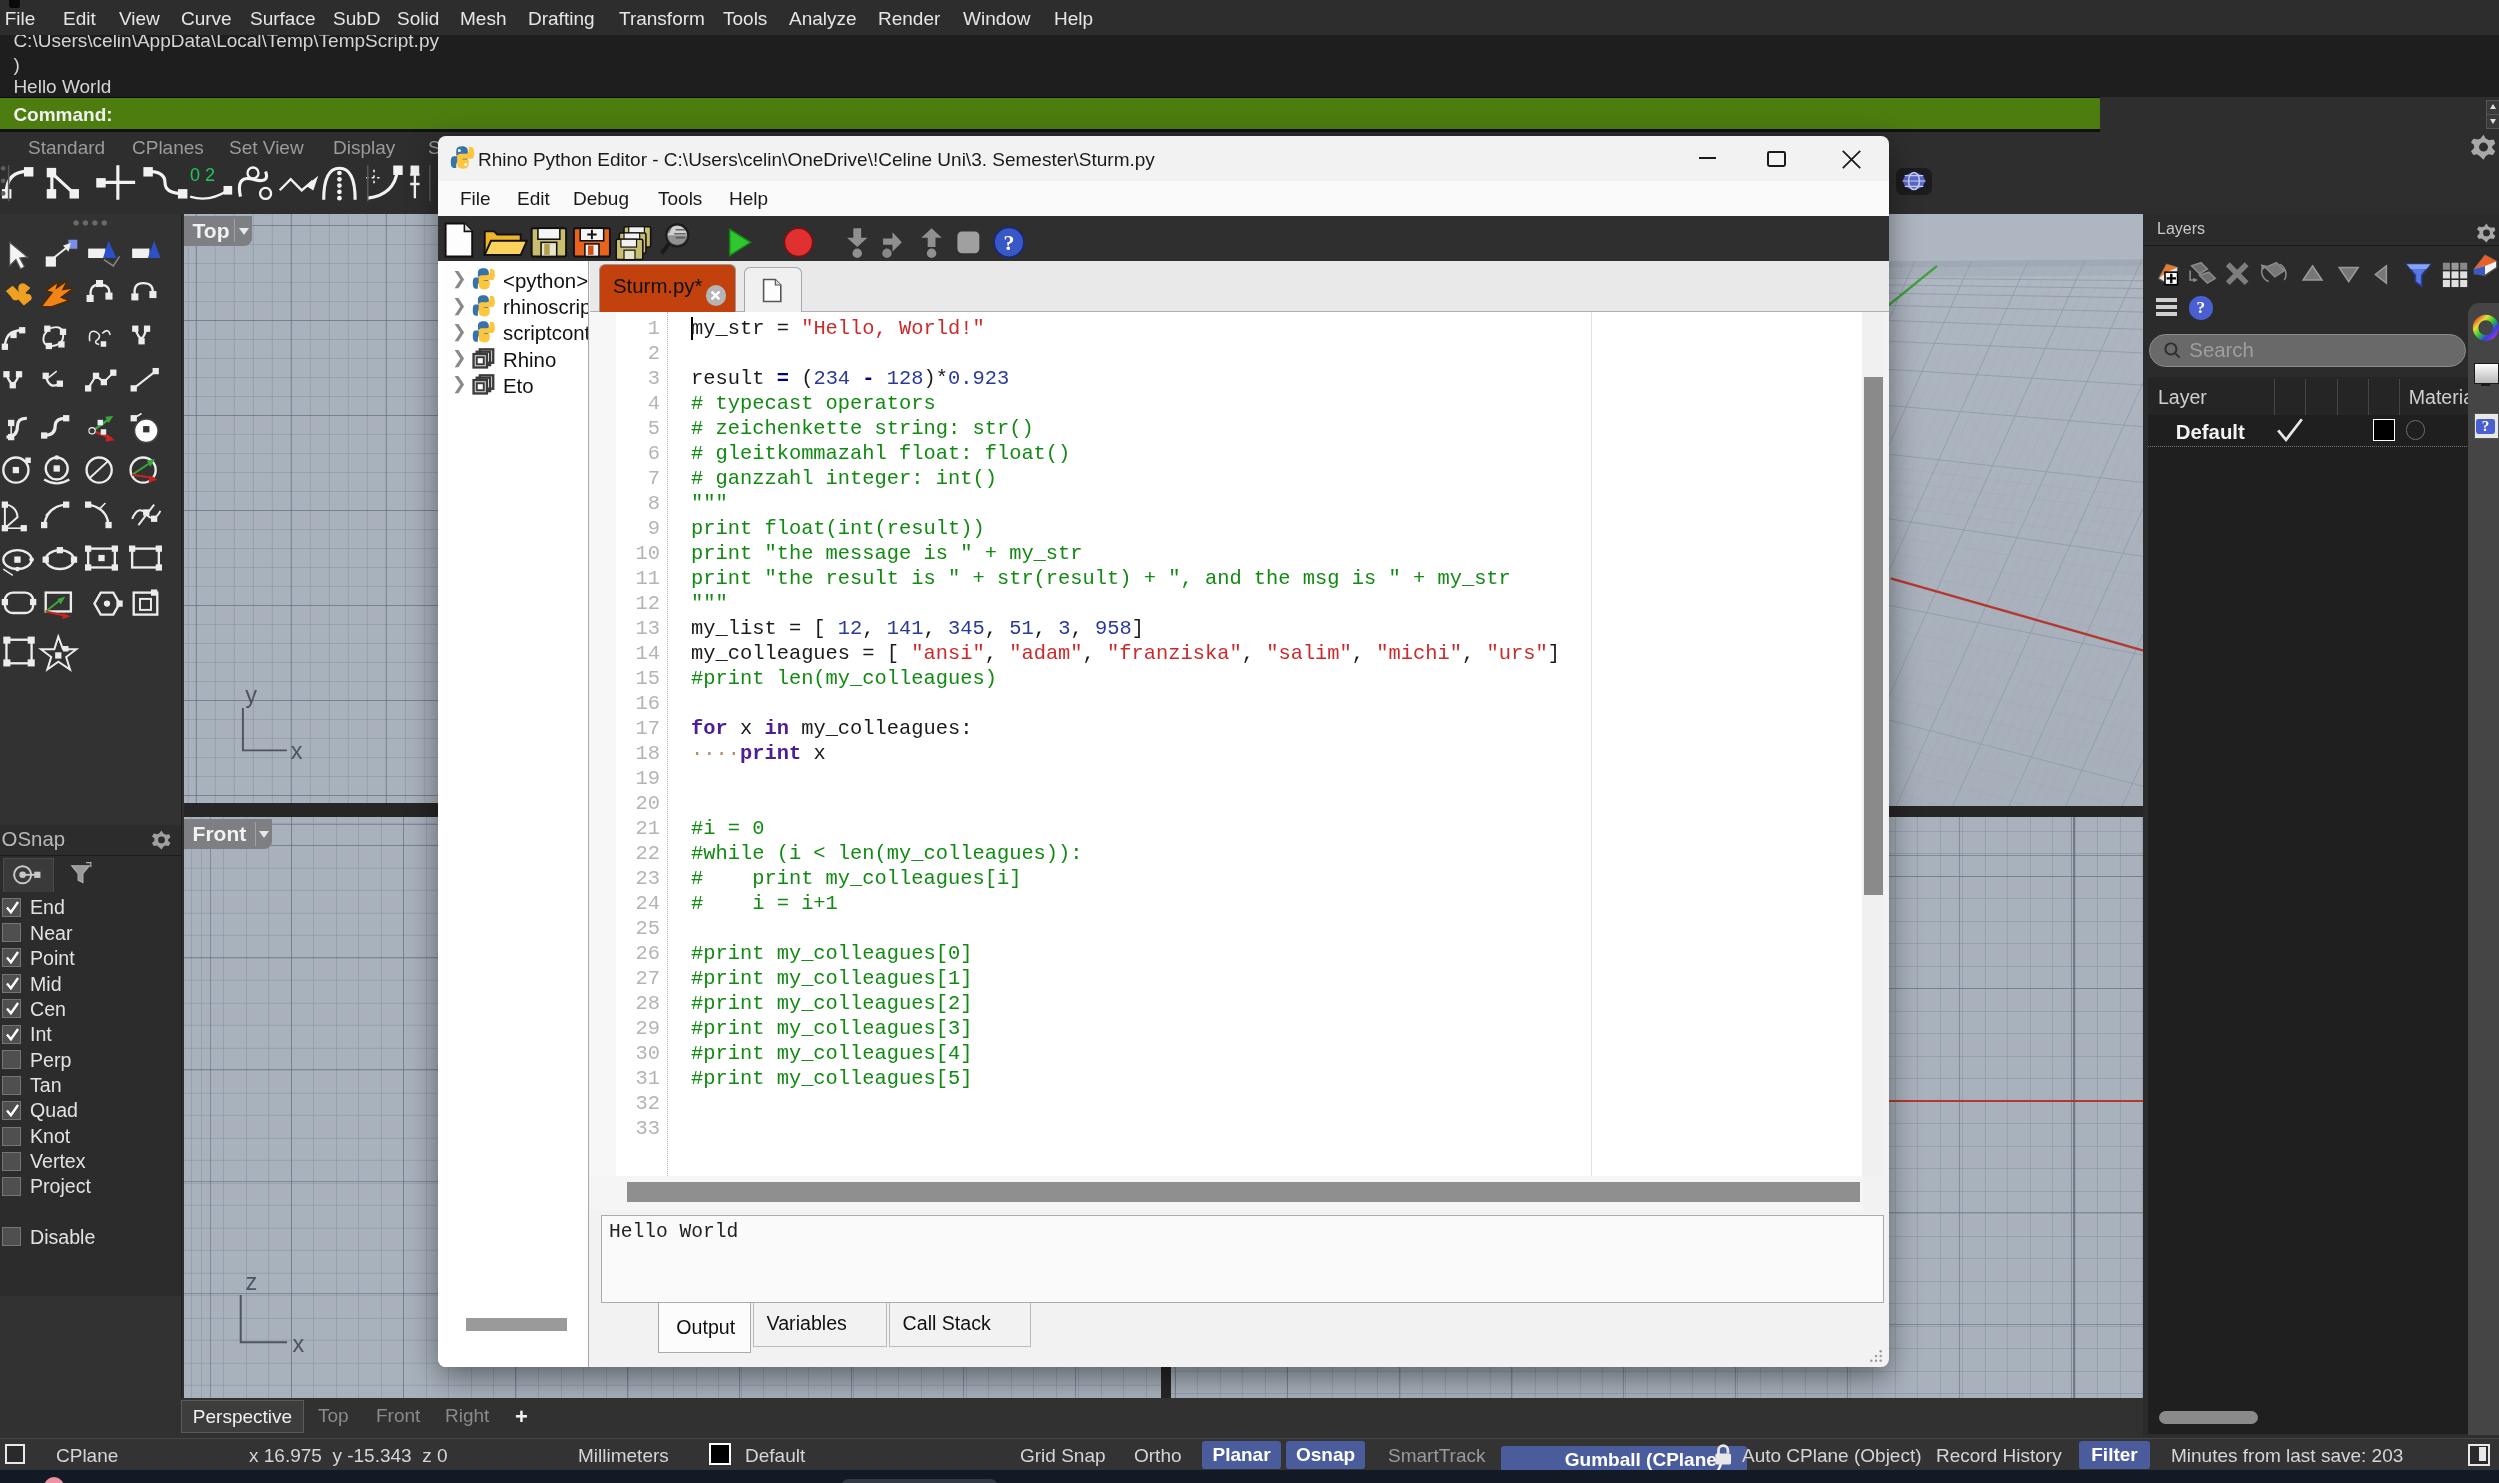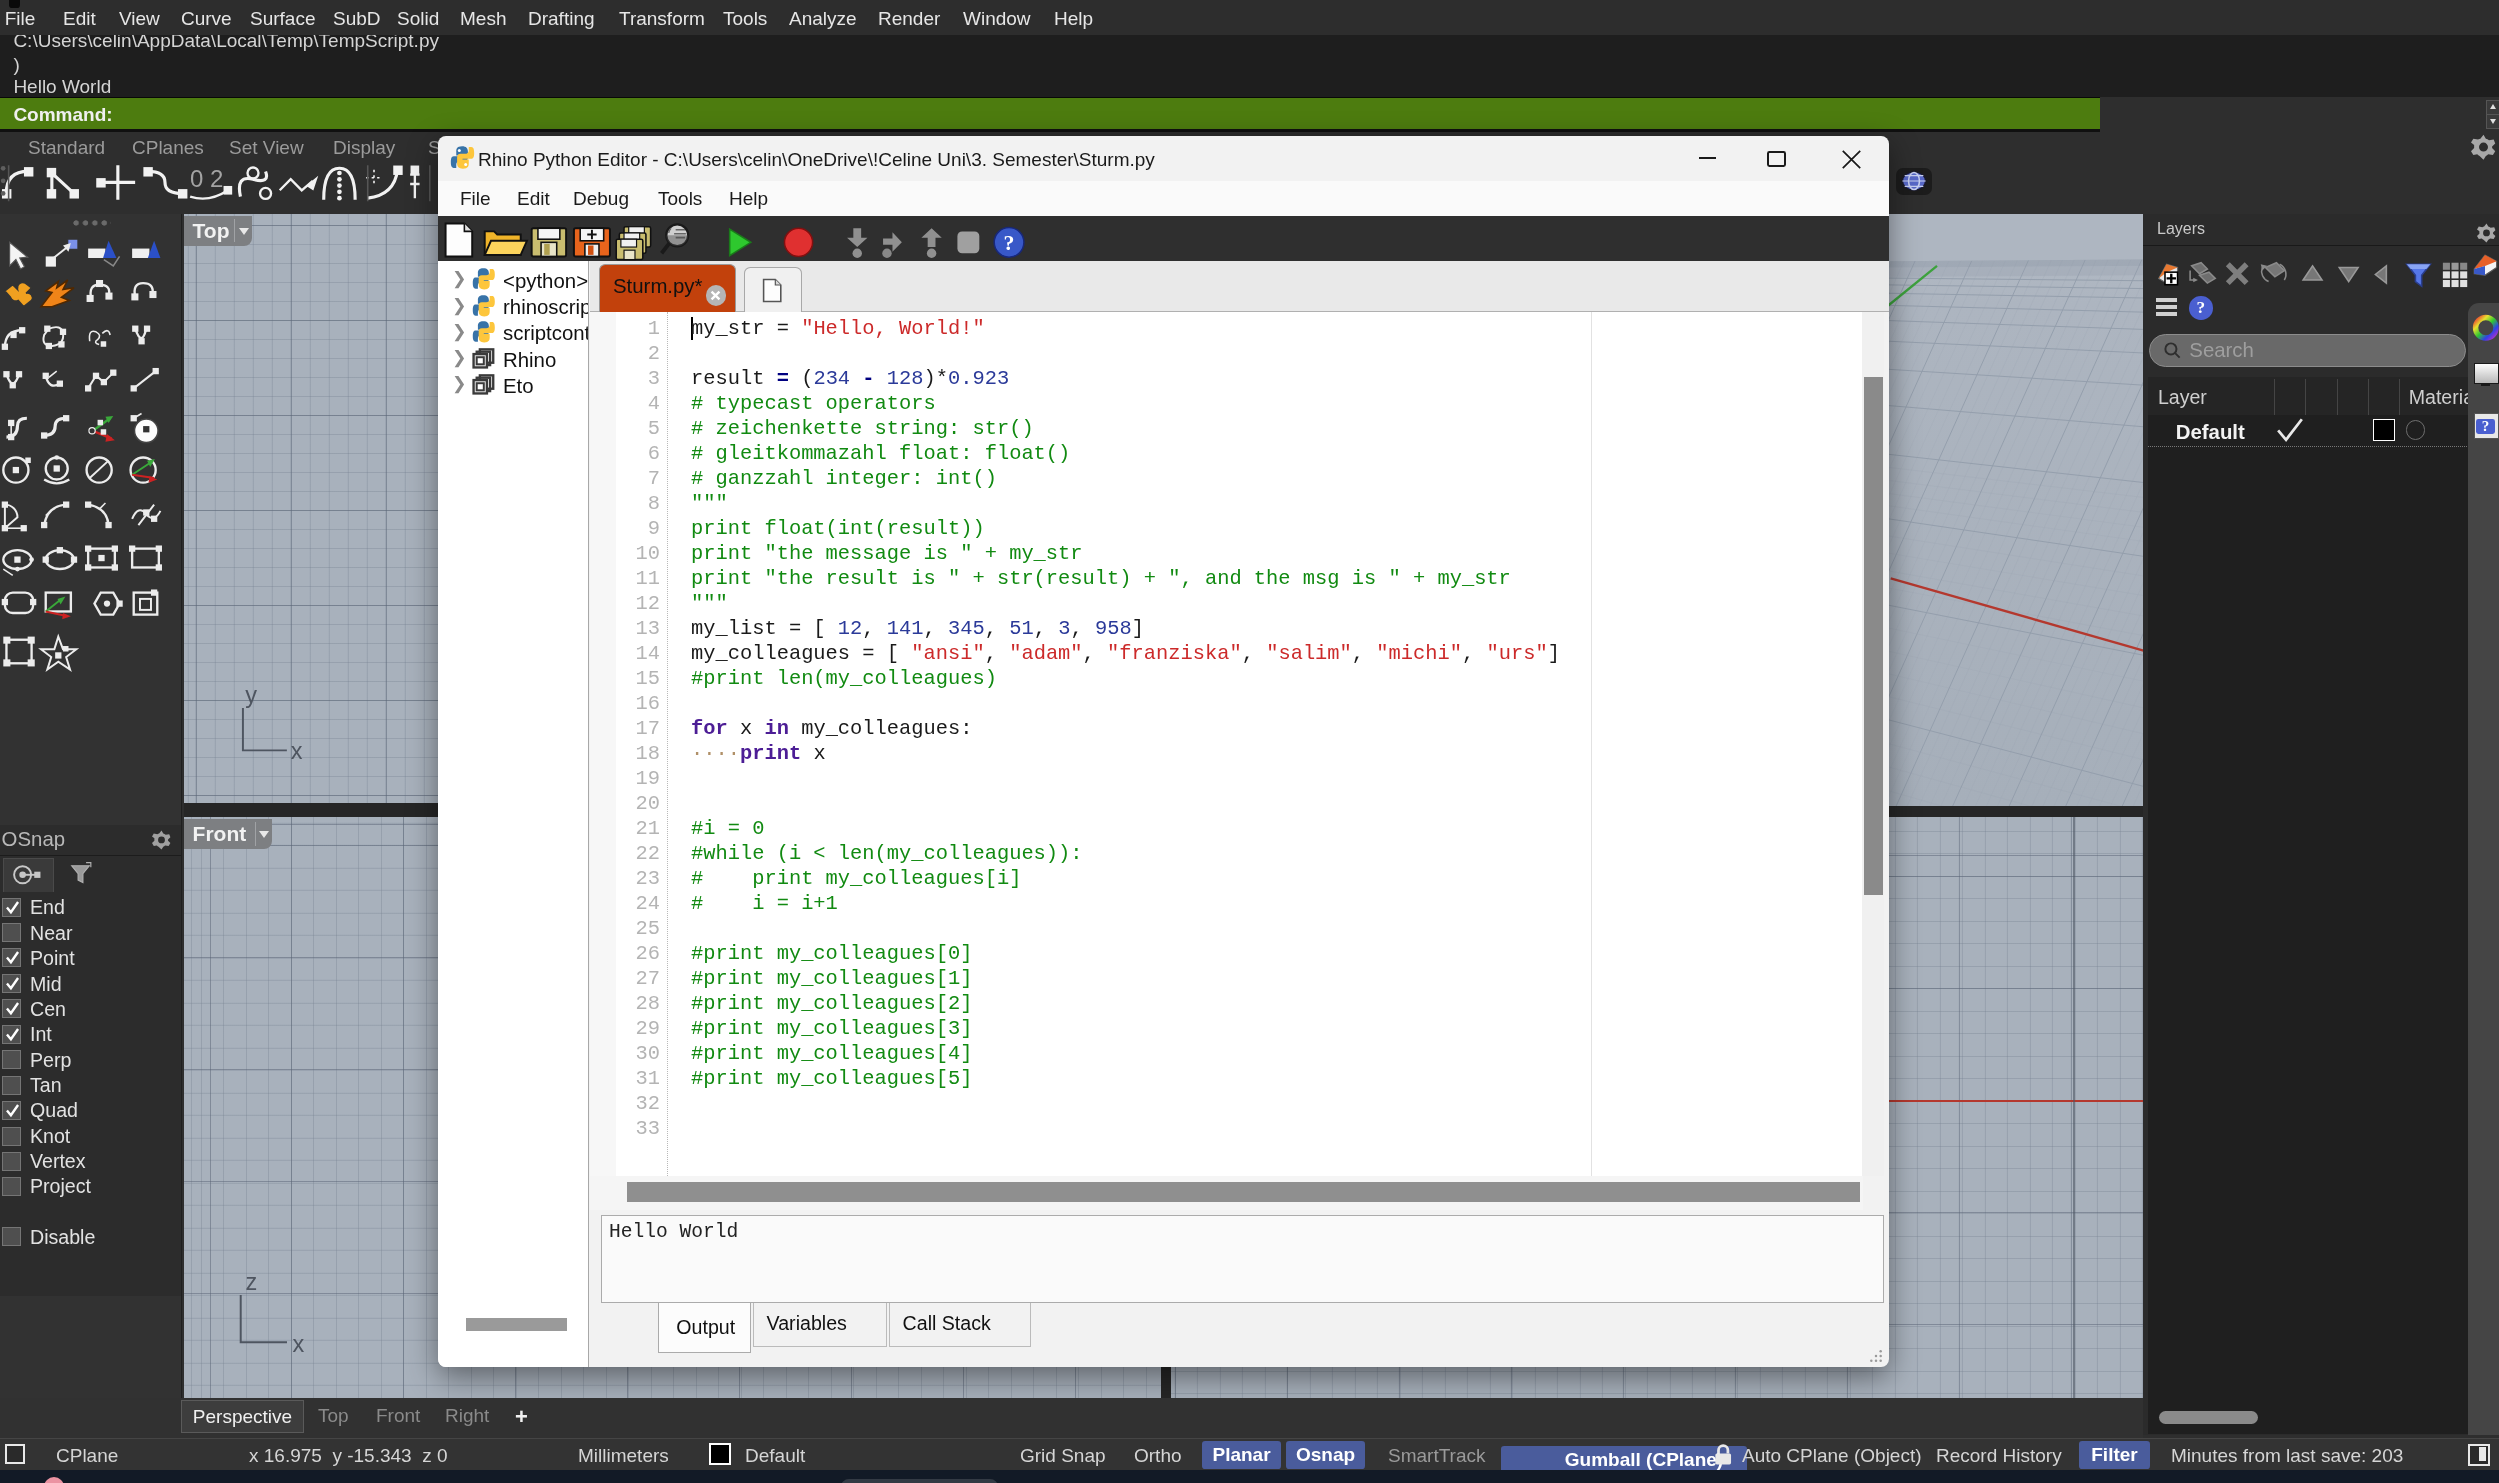--- a/index.html
+++ b/index.html
@@ -94,21 +94,21 @@
       <path d="M466 20 L486 20 M476 10 L476 30" stroke-width="2" stroke-dasharray="3 4"></path>
 <path d="M528 10 L528 46 M522 16 L534 16 M522 28 L534 28" stroke-width="3"></path>
       <rect x="524" y="6" width="8" height="8" fill="#f2f2f2"></rect>
 <path d="M11 4 L11 50 M468 4 L468 50 M547 4 L547 50" stroke="#565656" stroke-width="2"></path>
 <g fill="#5f5f5f" stroke="none">
         <circle cx="4" cy="8" r="3"></circle>
         <circle cx="4" cy="24" r="3"></circle>
         <circle cx="4" cy="40" r="3"></circle>
       </g>
 </svg>
-<span class="txt" style="left:190px;top:33px;font-size:24px;color:#a3a3a3;">0 2</span>
+<span class="txt" style="left:190px;top:33px;font-size:18px;color:#22c55e;">0 2</span>
 <svg style="left:2471px;top:1.6px;" width="25" height="25" viewBox="0 0 32 32">
       <path fill="#a8a8a8" d="M16 1 L19 6 A10 10 0 0 1 23 8 L29 7 L31 12 L27 16 A10 10 0 0 1 27 18 L31 22 L28 27 L22 26 A10 10 0 0 1 19 28 L16 33 L11 28 A10 10 0 0 1 8 26 L3 27 L0 22 L4 18 L4 14 L0 11 L3 6 L9 7 A10 10 0 0 1 12 6 Z M16 11 A5.5 5.5 0 1 0 16 22.5 A5.5 5.5 0 1 0 16 11 Z" fill-rule="evenodd"></path>
     </svg>
 <div class="abs" style="left:1896px;top:36px;width:36px;height:27px;background:#1c1c1c;border-radius:7px;">
       <svg style="left:3.9px;top:2.4px;" width="28" height="22" viewBox="0 0 36 28">
         <ellipse cx="18" cy="14" rx="15" ry="12" fill="#5868c8" stroke="#1a1a2a" stroke-width="2"></ellipse>
         <ellipse cx="18" cy="14" rx="7" ry="11" fill="none" stroke="#c8d0f0" stroke-width="2"></ellipse>
         <path d="M3 14 L33 14 M6 7 L30 7 M6 21 L30 21" stroke="#c8d0f0" stroke-width="1.5" fill="none"></path>
       </svg>
     </div>

